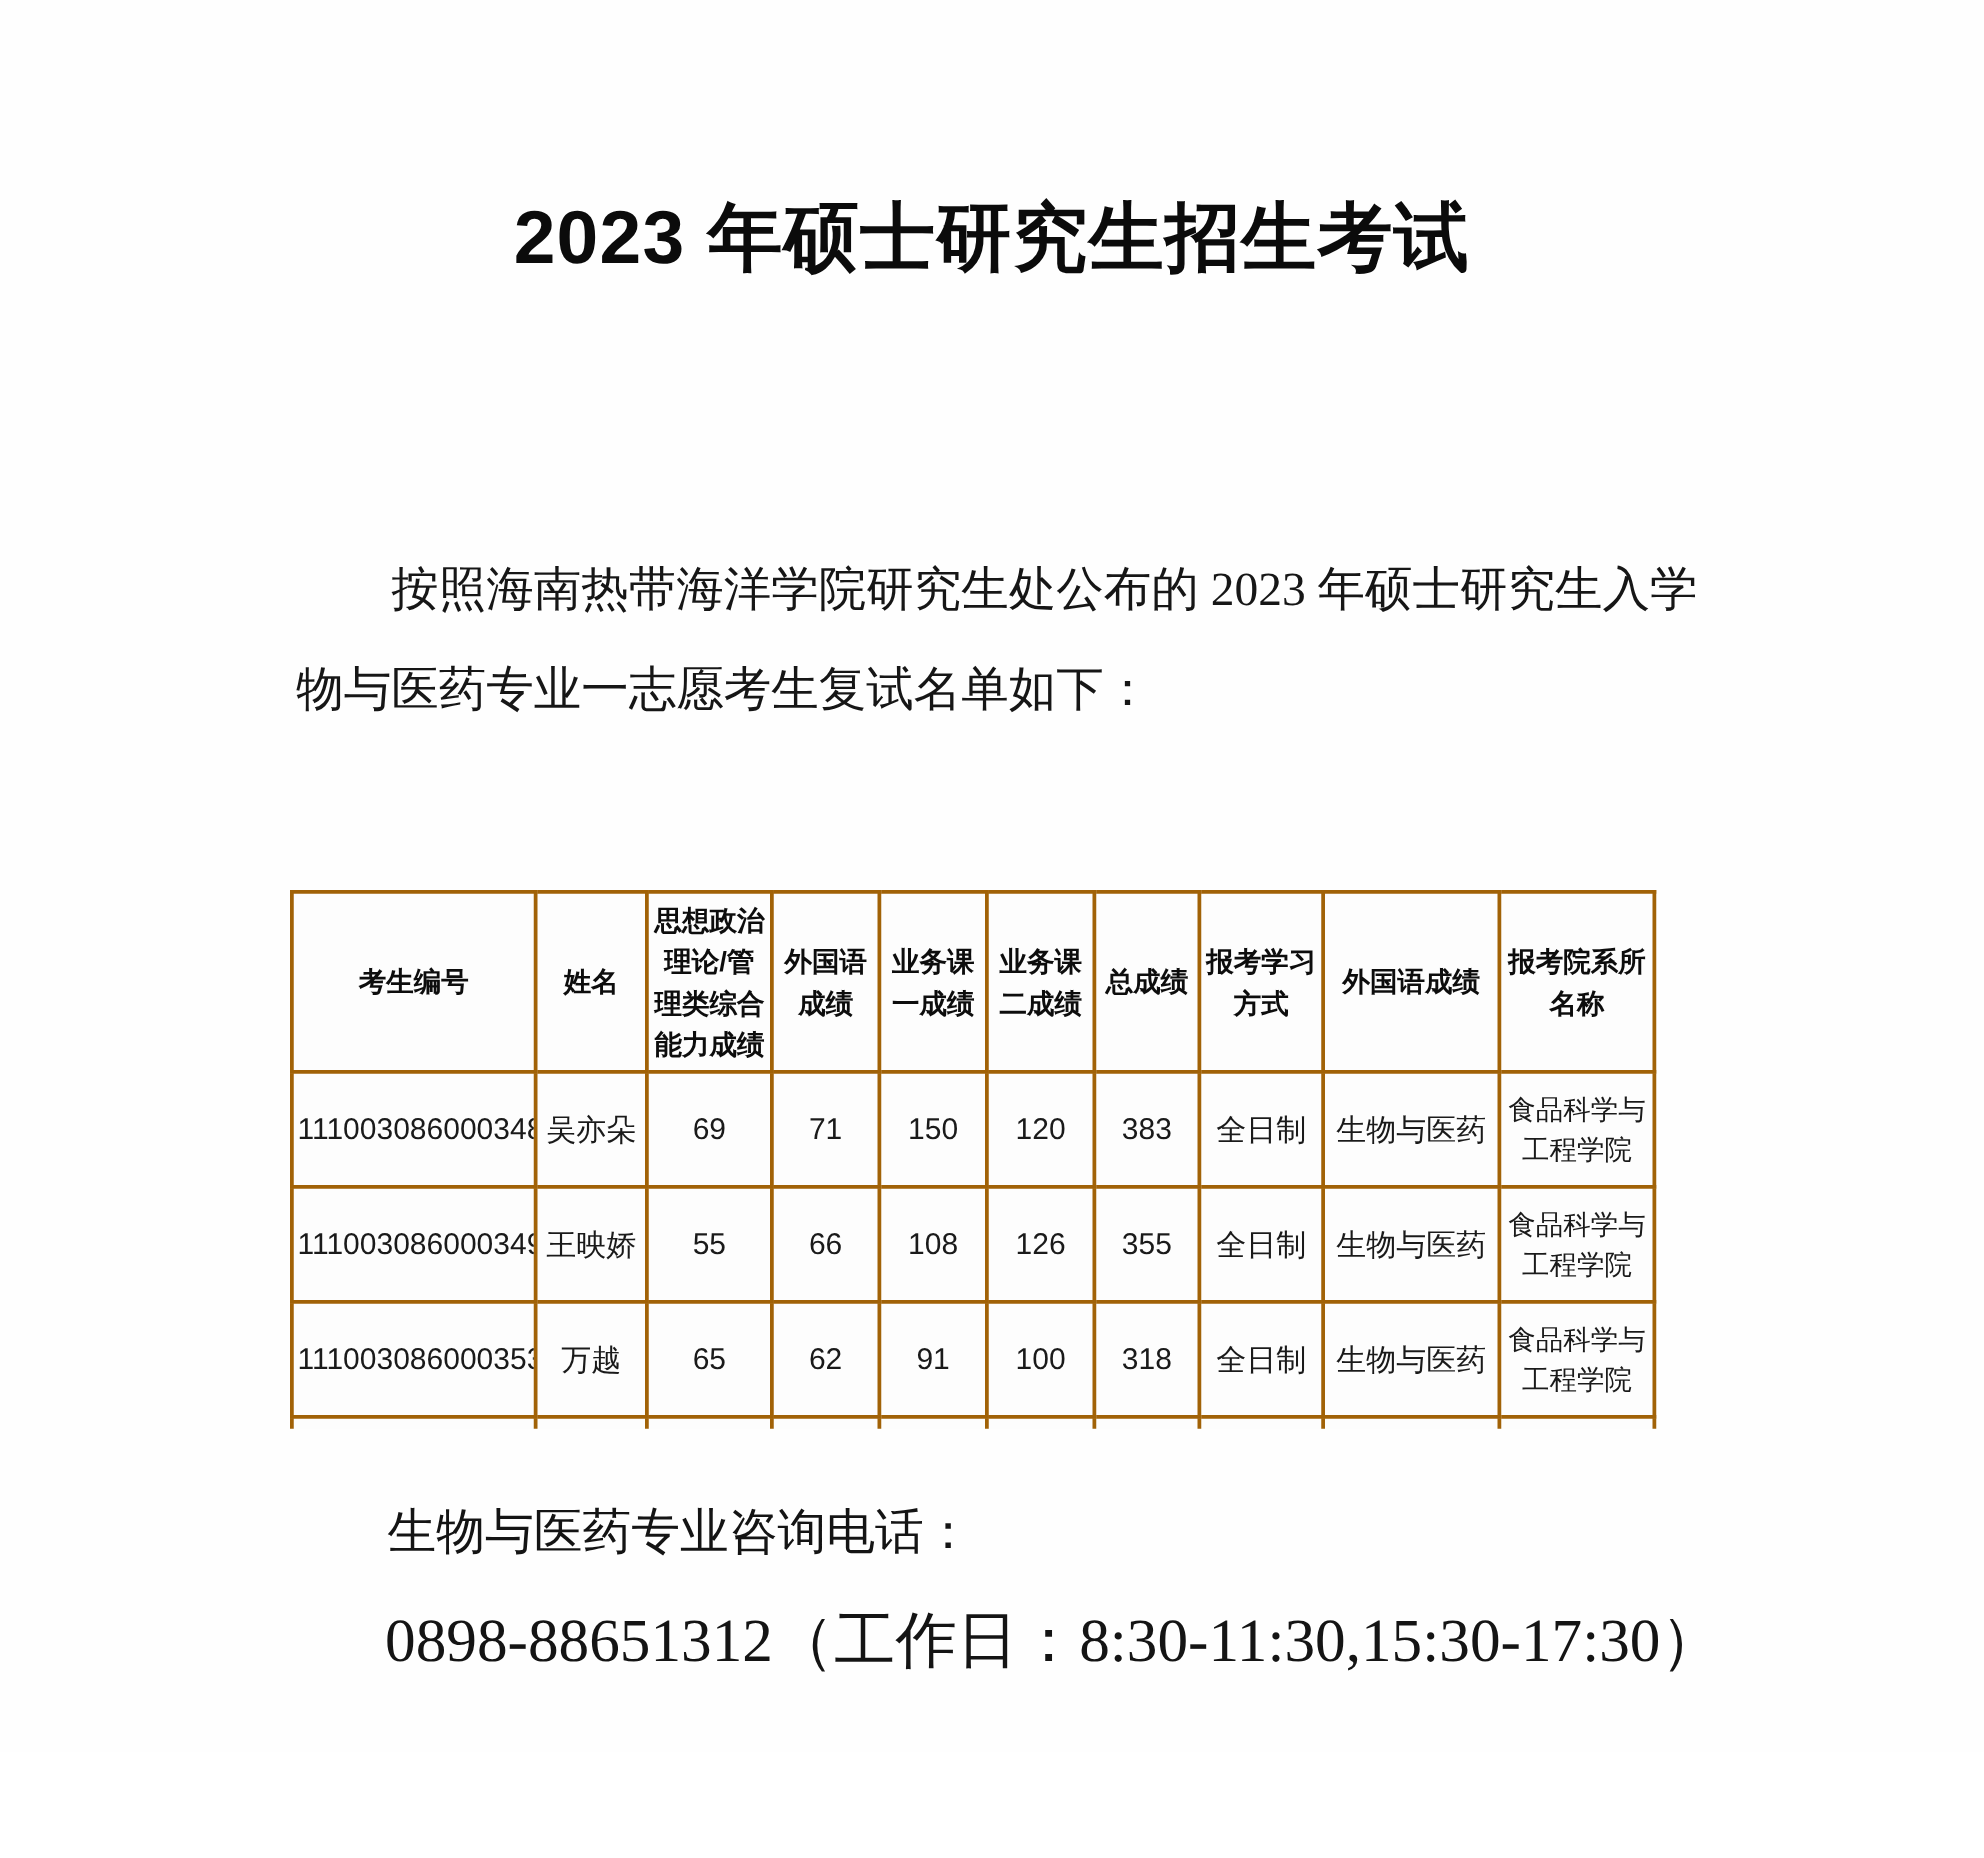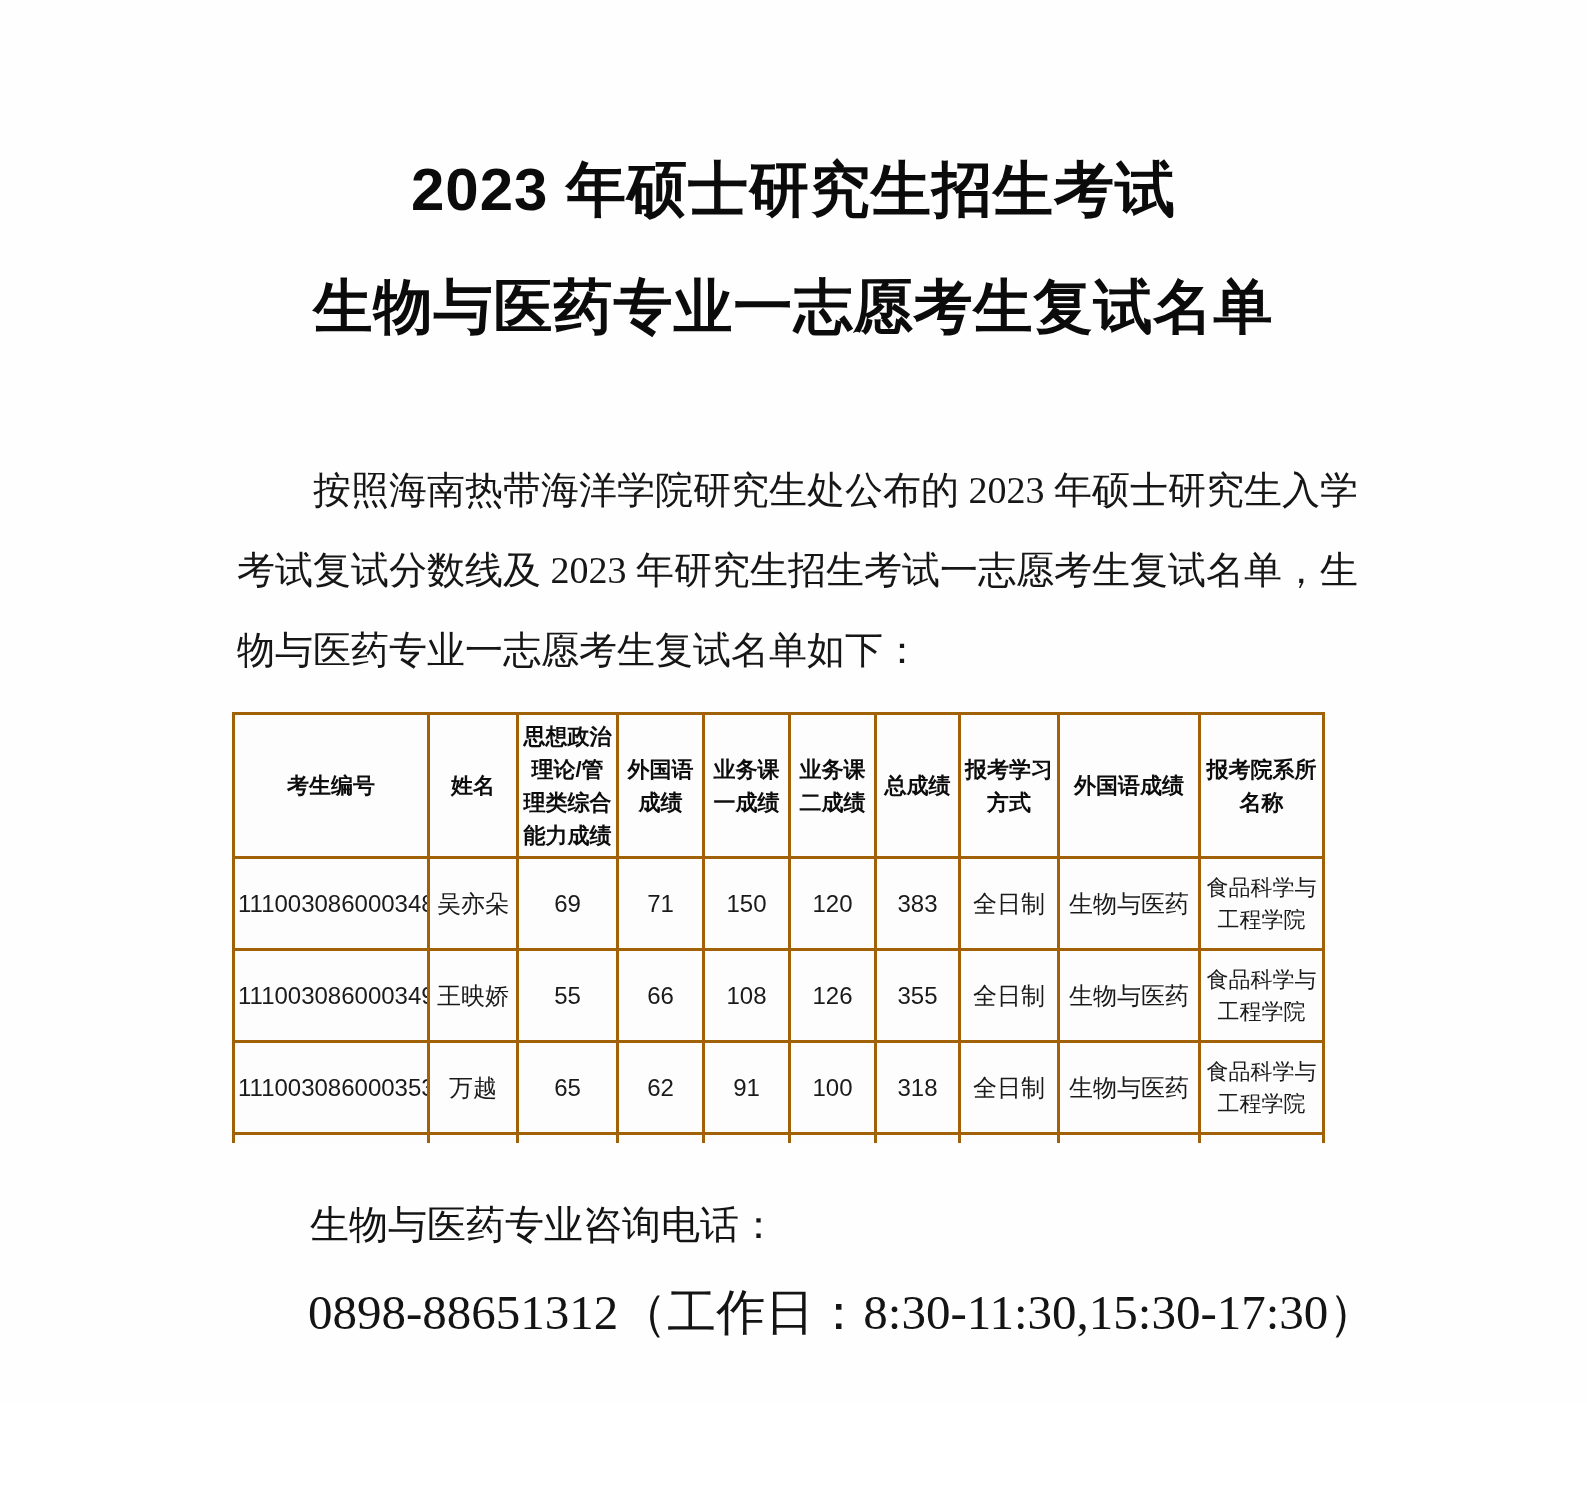--- a/index.html
+++ b/index.html
@@ -21,21 +21,21 @@
     color:#0b0b0b;
     letter-spacing:1px;
     white-space:nowrap;
   }
   .doc-title.t1 { top:150px; font-size:60px; }
   .doc-title.t2 { top:268px; font-size:59px; }
 
   .intro {
     position:absolute;
     left:237px;
-    top:450px;
+    top:432px;
     width:1115px;
     font-family:"Liberation Serif", serif;
     font-size:38px;
     color:#161616;
   }
   .intro .line {
     height:80px;
     line-height:80px;
     white-space:nowrap;
   }
@@ -104,25 +104,23 @@
     white-space:nowrap;
   }
 </style>
 </head>
 <body>
 
 <div class="page">
 
   <div class="doc-title t1">2023 年硕士研究生招生考试</div>
 
-  <div class="doc-title t2">生物与医药专业一志愿考生复试名单</div>
 
   <div class="intro">
     <div class="line indent">按照海南热带海洋学院研究生处公布的 2023 年硕士研究生入学</div>
-    <div class="line">考试复试分数线及 2023 年研究生招生考试一志愿考生复试名单，生</div>
     <div class="line">物与医药专业一志愿考生复试名单如下：</div>
   </div>
 
   <table class="candidates">
     <colgroup>
       <col style="width:195px">
       <col style="width:89px">
       <col style="width:100px">
       <col style="width:86px">
       <col style="width:86px">

